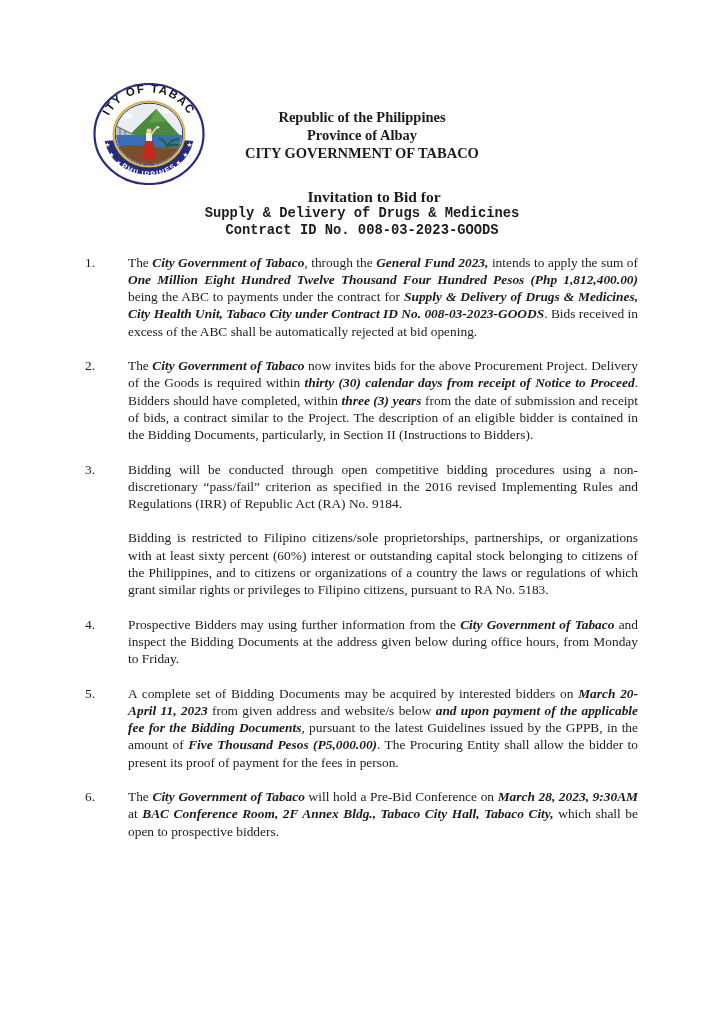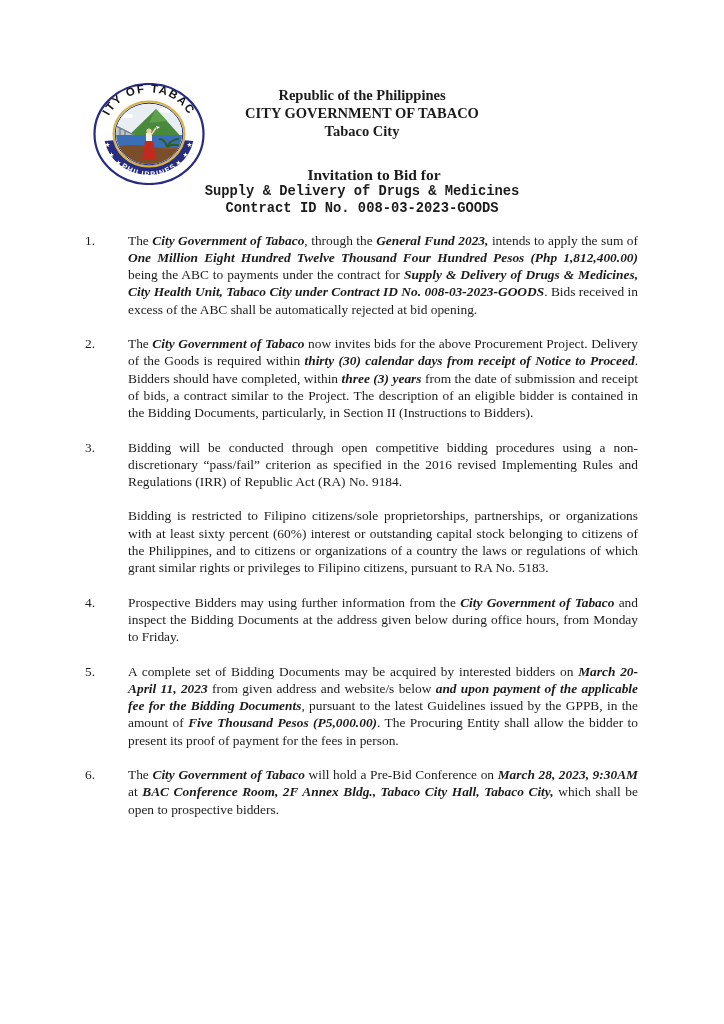--- a/index.html
+++ b/index.html
@@ -8,21 +8,21 @@
     font-family:"Liberation Serif","DejaVu Serif",serif;
     color:#1b1b1b;
     -webkit-font-smoothing:antialiased;
   }
   .page{position:relative;width:724px;height:1024px;background:#ffffff;overflow:hidden;}
 
   
   .seal{position:absolute;left:93px;top:83px;width:112px;height:102px;}
 
   
-  .header-block{margin:0;padding-top:86px;text-align:center;}
+  .header-block{margin:0;padding-top:108px;text-align:center;}
   .hdr-line{font-weight:700;font-size:14.5px;line-height:18px;}
   .committee{margin-top:27px;text-align:center;font-weight:700;font-size:17.5px;line-height:20px;}
   .invitation-title{margin-top:25px;text-align:center;font-weight:700;font-size:15.5px;line-height:19px;padding-left:24px;}
   .subject-line{text-align:center;font-weight:700;font-size:13.8px;line-height:16.8px;font-family:Liberation Mono, monospace;}
 
   
   .paragraph-list{margin-top:14px;}
   .para{display:flex;margin:0 86px 17px 85px;}
   .para-num{flex:none;width:43px;font-size:13.4px;line-height:17.3px;}
   .para-body{flex:1;text-align:justify;font-size:13.4px;line-height:17.3px;}
@@ -87,22 +87,22 @@
         <text x="22.5" y="81.5">★</text>
         <text x="93.5" y="63.5">★</text>
         <text x="89.5" y="73.5">★</text>
         <text x="82.5" y="81.5">★</text>
       </g>
     </svg>
   </div>
 
   <div class="header-block">
     <div class="hdr-line">Republic of the Philippines</div>
+    <div class="hdr-line">Province of Albay</div>
     <div class="hdr-line">CITY GOVERNMENT OF TABACO</div>
-    <div class="hdr-line">Tabaco City</div>
   </div>
 
 
   <div class="invitation-title">Invitation to Bid for</div>
   <div class="subject-line">Supply &amp; Delivery of Drugs &amp; Medicines</div>
   <div class="subject-line">Contract ID No. 008-03-2023-GOODS</div>
 
   <div class="paragraph-list">
       <div class="para">
         <div class="para-num">1.</div>

